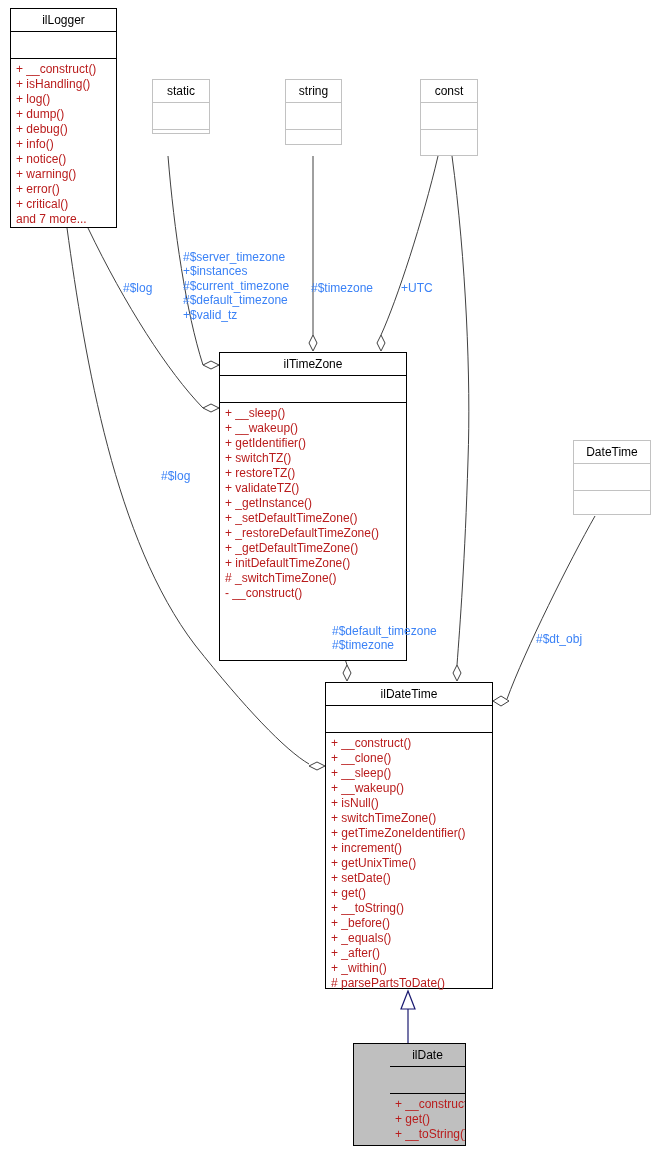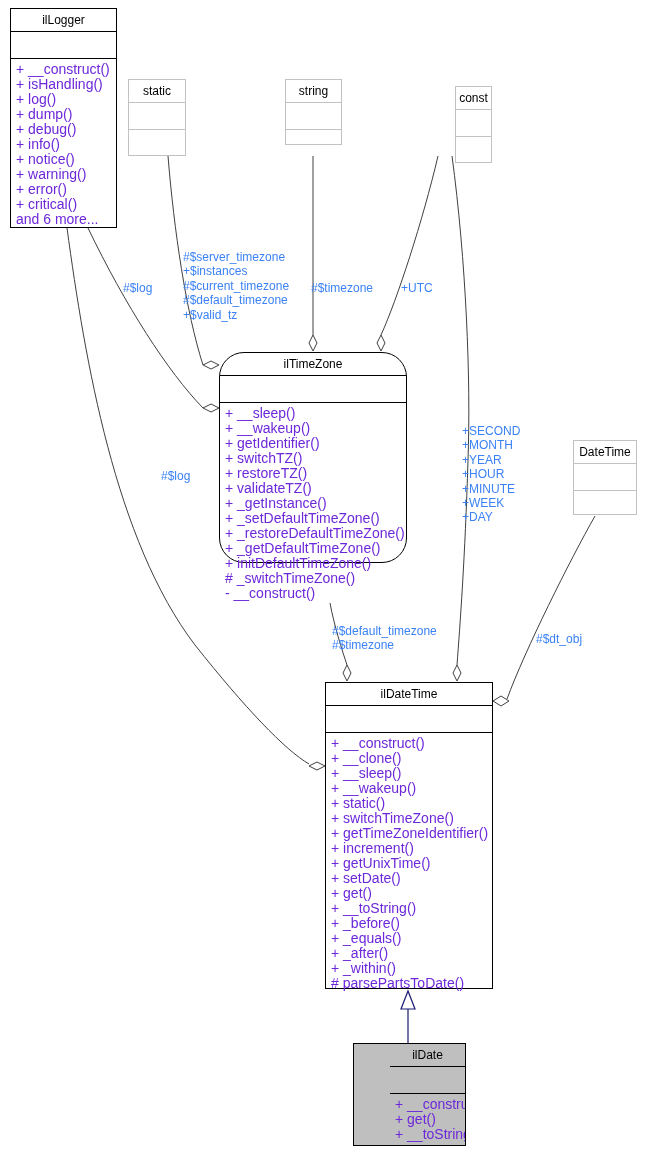--- a/index.html
+++ b/index.html
@@ -29,22 +29,22 @@
   }
   .weak .uml-title{border-color:#c2c2c2;}
   .uml-attrs{
     height:27px;
     border-bottom:1px solid #000;
     box-sizing:border-box;
   }
   .weak .uml-attrs{border-color:#c2c2c2;}
   .uml-methods{
     padding:3px 5px 0 5px;
-    font-size:14px;line-height:15px;
-    color:#6d28d9;
+    font-size:12px;line-height:15px;
+    color:#b91c1c;
     overflow:hidden;
   }
   .uml-m{white-space:nowrap;}
   .edge-label{
     position:absolute;
     font-size:12px;line-height:14.4px;
     color:#3b82f6;
     text-align:left;
     white-space:pre-line;
   }
@@ -88,77 +88,77 @@
         <div class="uml-m">+ __construct()</div>
         <div class="uml-m">+ isHandling()</div>
         <div class="uml-m">+ log()</div>
         <div class="uml-m">+ dump()</div>
         <div class="uml-m">+ debug()</div>
         <div class="uml-m">+ info()</div>
         <div class="uml-m">+ notice()</div>
         <div class="uml-m">+ warning()</div>
         <div class="uml-m">+ error()</div>
         <div class="uml-m">+ critical()</div>
-        <div class="uml-m">and 6 more...</div>
+        <div class="uml-m">and 7 more...</div>
       </div>
   </div>
 
-  <div class="uml-box weak" style="left:128px;top:79px;width:58px;height:77px;">
+  <div class="uml-box weak" style="left:152px;top:79px;width:58px;height:55px;">
     <div class="uml-title">static</div>
     <div class="uml-attrs"></div>
     <div class="uml-methods"></div>
   </div>
 
   <div class="uml-box weak" style="left:285px;top:79px;width:57px;height:66px;">
     <div class="uml-title">string</div>
     <div class="uml-attrs"></div>
     <div class="uml-methods"></div>
   </div>
 
-  <div class="uml-box weak" style="left:420px;top:86px;width:37px;height:77px;margin-left:35px;">
+  <div class="uml-box weak" style="left:420px;top:79px;width:58px;height:77px;">
     <div class="uml-title">const</div>
     <div class="uml-attrs"></div>
     <div class="uml-methods"></div>
   </div>
 
-  <div class="uml-box" style="left:219px;top:352px;width:188px;height:211px;border-radius:25px;">
+  <div class="uml-box" style="left:219px;top:352px;width:188px;height:309px;">
     <div class="uml-title">ilTimeZone</div>
     <div class="uml-attrs"></div>
     <div class="uml-methods">
         <div class="uml-m">+ __sleep()</div>
         <div class="uml-m">+ __wakeup()</div>
         <div class="uml-m">+ getIdentifier()</div>
         <div class="uml-m">+ switchTZ()</div>
         <div class="uml-m">+ restoreTZ()</div>
         <div class="uml-m">+ validateTZ()</div>
         <div class="uml-m">+ _getInstance()</div>
         <div class="uml-m">+ _setDefaultTimeZone()</div>
         <div class="uml-m">+ _restoreDefaultTimeZone()</div>
         <div class="uml-m">+ _getDefaultTimeZone()</div>
         <div class="uml-m">+ initDefaultTimeZone()</div>
         <div class="uml-m"># _switchTimeZone()</div>
         <div class="uml-m">- __construct()</div>
       </div>
   </div>
 
-  <div class="uml-box weak" style="left:573px;top:440px;width:64px;height:75px;">
+  <div class="uml-box weak" style="left:573px;top:440px;width:78px;height:75px;">
     <div class="uml-title">DateTime</div>
     <div class="uml-attrs"></div>
     <div class="uml-methods"></div>
   </div>
 
   <div class="uml-box" style="left:325px;top:682px;width:168px;height:307px;">
     <div class="uml-title">ilDateTime</div>
     <div class="uml-attrs"></div>
     <div class="uml-methods">
         <div class="uml-m">+ __construct()</div>
         <div class="uml-m">+ __clone()</div>
         <div class="uml-m">+ __sleep()</div>
         <div class="uml-m">+ __wakeup()</div>
-        <div class="uml-m">+ static()</div>
+        <div class="uml-m">+ isNull()</div>
         <div class="uml-m">+ switchTimeZone()</div>
         <div class="uml-m">+ getTimeZoneIdentifier()</div>
         <div class="uml-m">+ increment()</div>
         <div class="uml-m">+ getUnixTime()</div>
         <div class="uml-m">+ setDate()</div>
         <div class="uml-m">+ get()</div>
         <div class="uml-m">+ __toString()</div>
         <div class="uml-m">+ _before()</div>
         <div class="uml-m">+ _equals()</div>
         <div class="uml-m">+ _after()</div>
@@ -179,24 +179,17 @@
 
   <div class="edge-label" style="left:123px;top:281px;width:60px;">#$log</div>
   <div class="edge-label" style="left:183px;top:250px;width:140px;">#$server_timezone
 +$instances
 #$current_timezone
 #$default_timezone
 +$valid_tz</div>
   <div class="edge-label" style="left:311px;top:281px;width:80px;">#$timezone</div>
   <div class="edge-label" style="left:401px;top:281px;width:60px;">+UTC</div>
   <div class="edge-label" style="left:161px;top:469px;width:60px;">#$log</div>
-  <div class="edge-label" style="left:462px;top:424px;width:90px;">+SECOND
-+MONTH
-+YEAR
-+HOUR
-+MINUTE
-+WEEK
-+DAY</div>
   <div class="edge-label" style="left:332px;top:624px;width:140px;">#$default_timezone
 #$timezone</div>
   <div class="edge-label" style="left:536px;top:632px;width:60px;">#$dt_obj</div>
 
 </div>
 
 </body></html>

